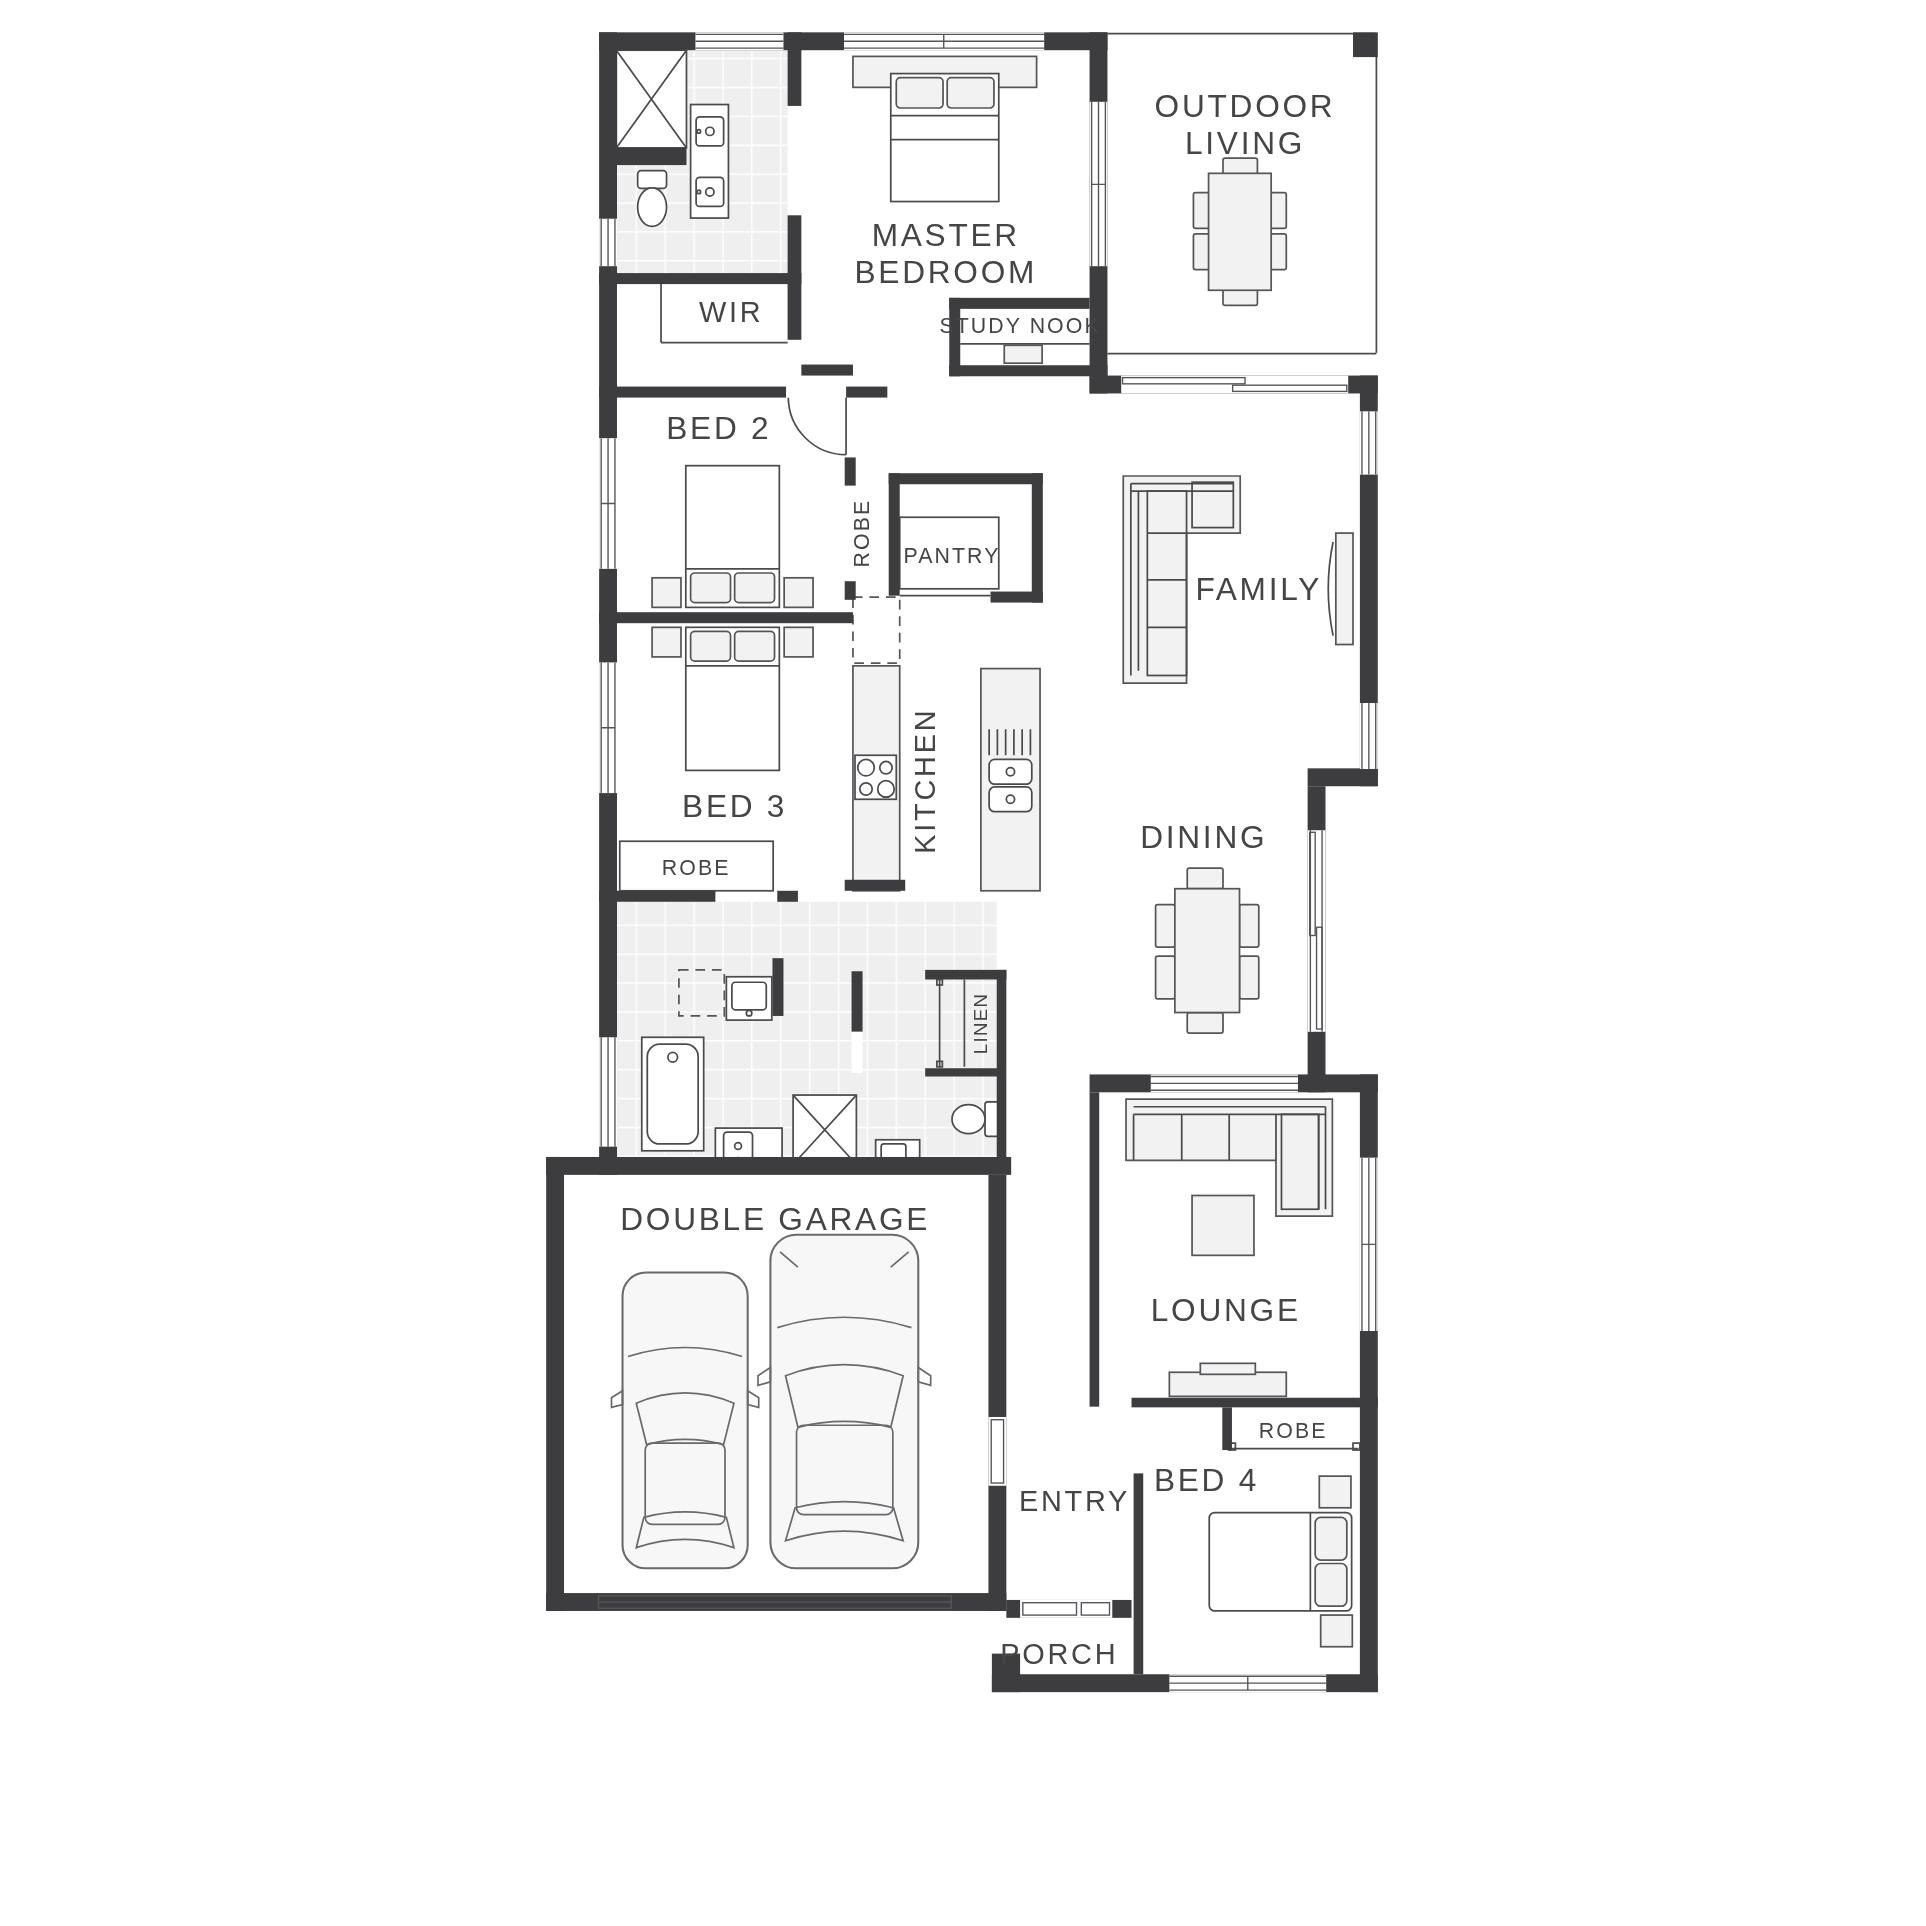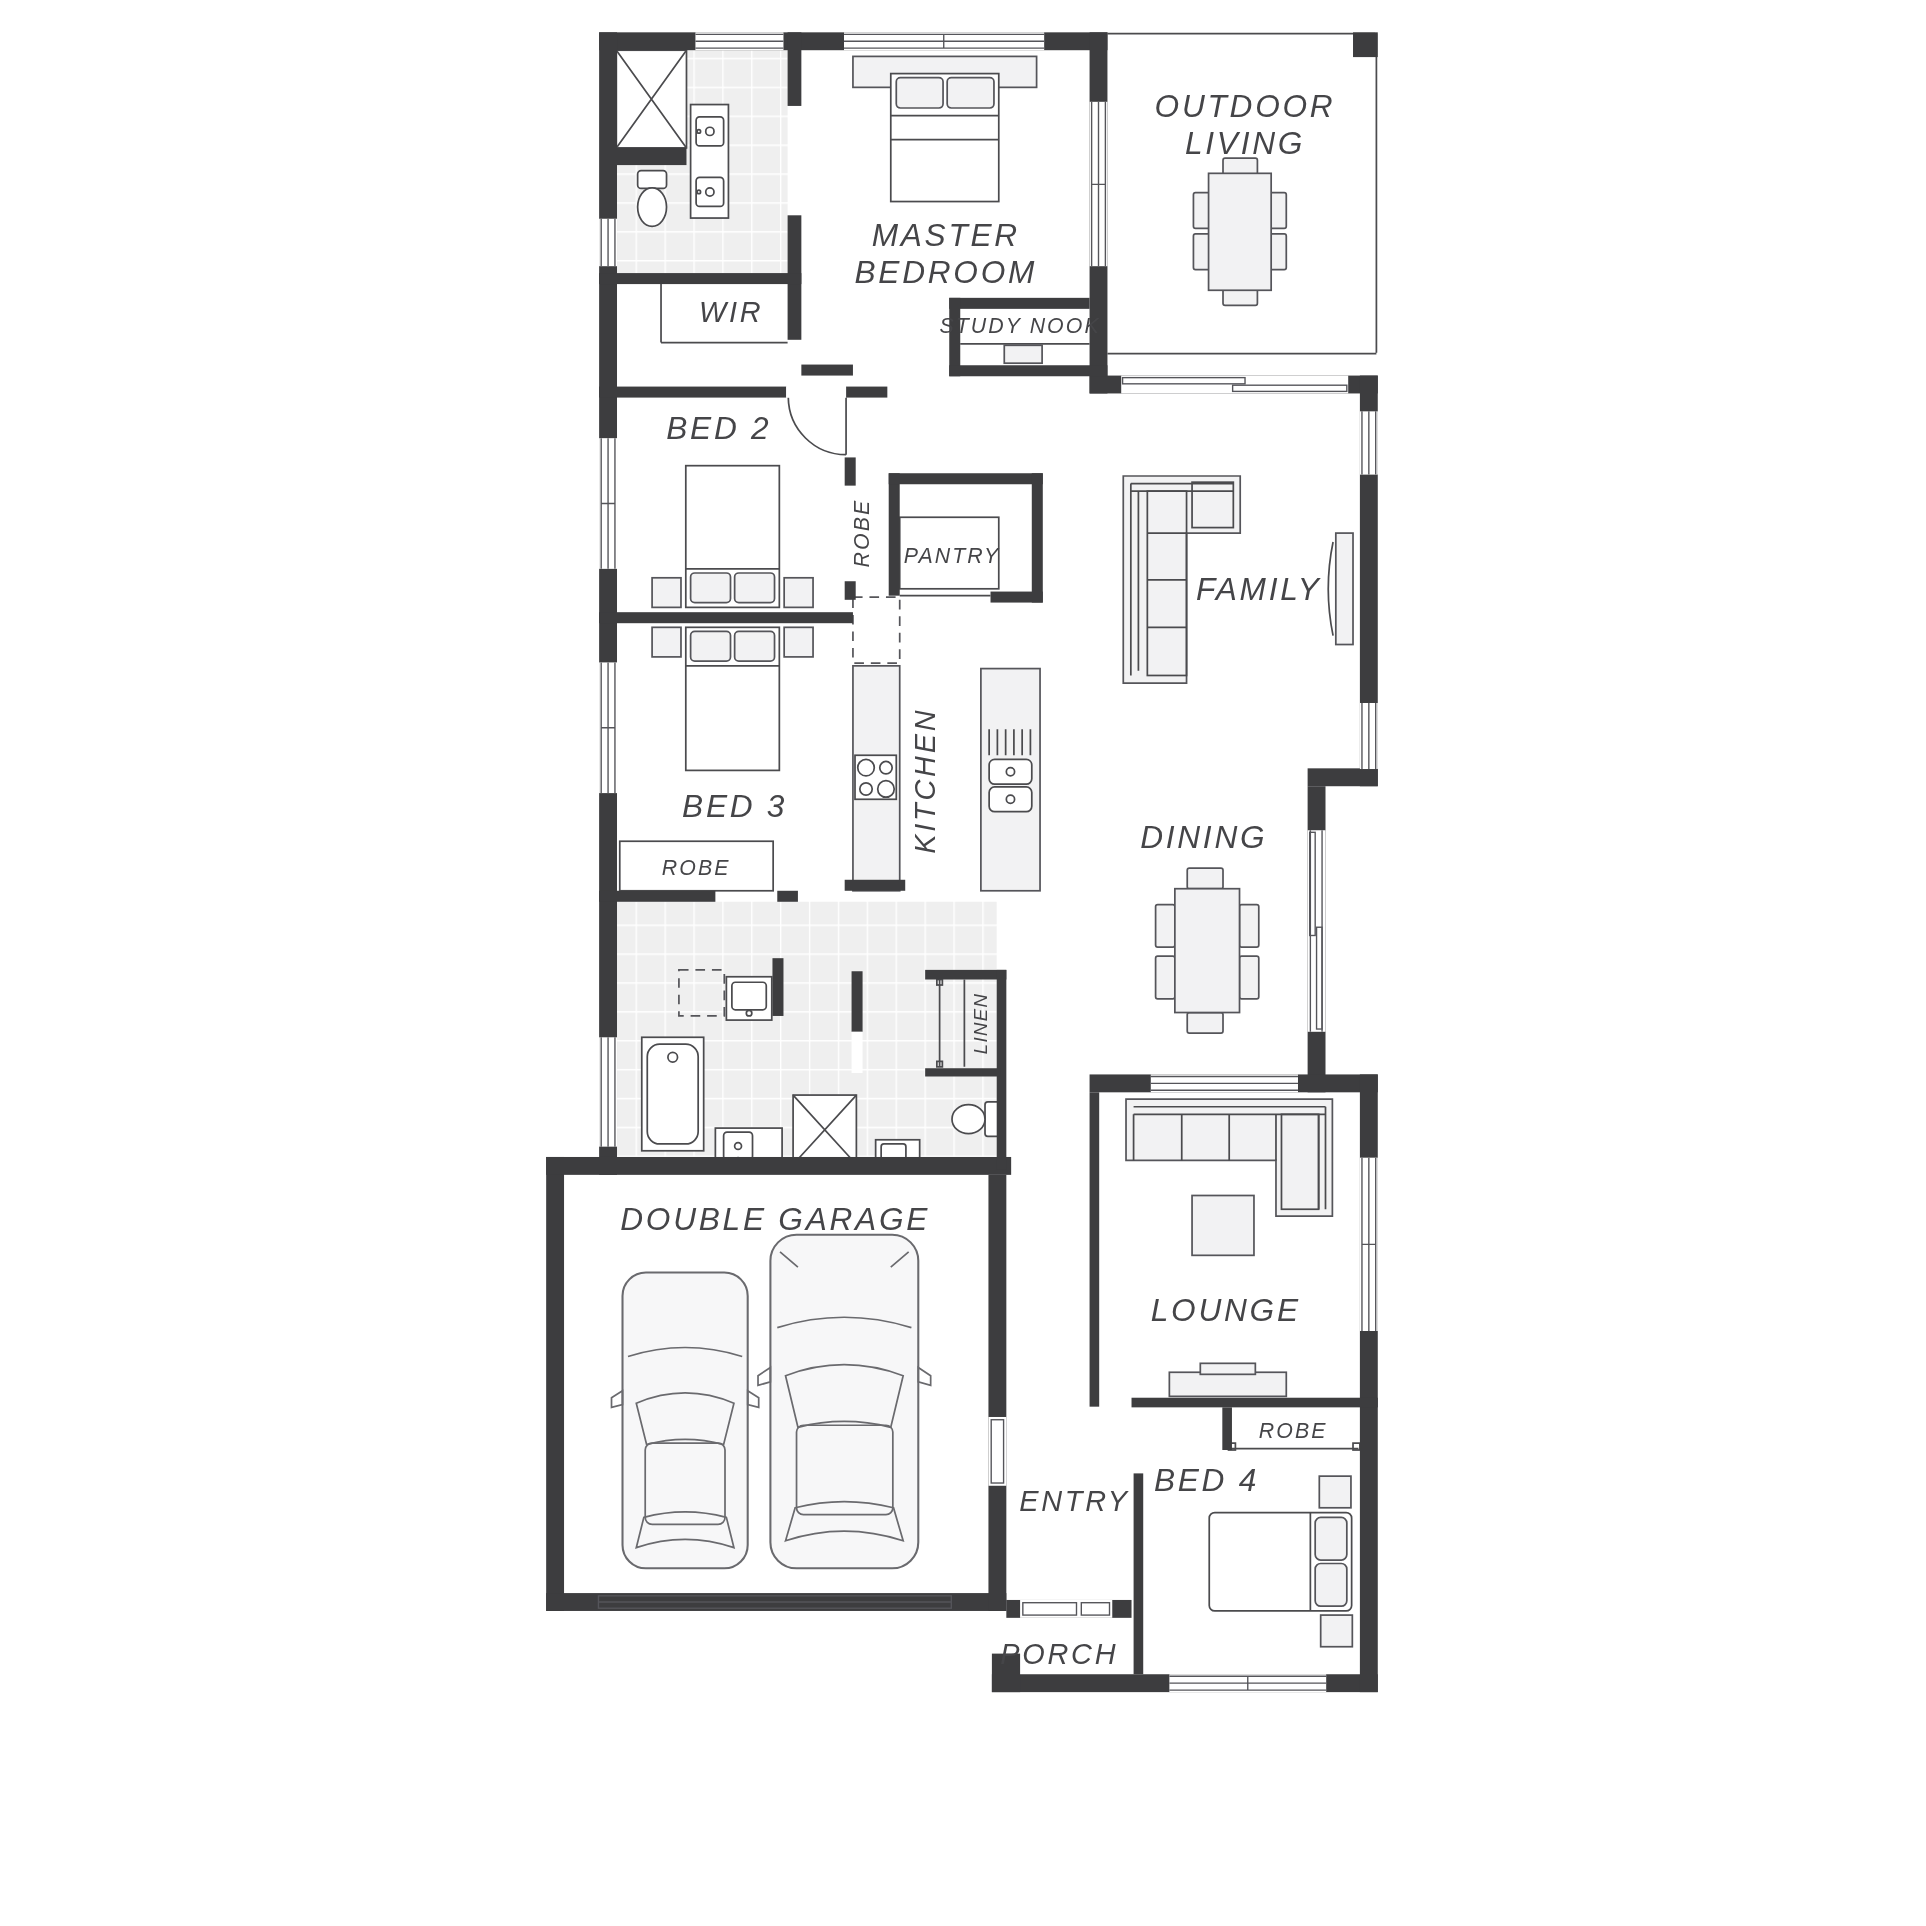--- a/index.html
+++ b/index.html
@@ -1,16 +1,16 @@
 <!DOCTYPE html>
 <html style="font-size:11px"><head>
 <meta charset="utf-8">
 <style>
   html,body{margin:0;padding:0;background:#ffffff;}
-  #canvas{width:1926px;height:1926px;position:relative;background:#ffffff;font-style:italic;}
+  #canvas{width:1926px;height:1926px;position:relative;background:#ffffff;}
   svg{display:block;}
   text{font-family:"Liberation Sans", sans-serif; fill:#454548;}
   .lbl-big{font-size:46px;letter-spacing:4px;}
   .lbl-med{font-size:42px;letter-spacing:4px;}
   .lbl-sm{font-size:31px;letter-spacing:3px;}
   .lbl-tiny{font-size:27px;letter-spacing:2px;}
   .wall{fill:#3d3d3f;stroke:none;}
   .furn{fill:#f2f2f3;stroke:#55555a;stroke-width:2.5;}
   .furnw{fill:#ffffff;stroke:#4b4b4e;stroke-width:2.5;}
   .thin{fill:none;stroke:#4b4b4e;stroke-width:2.5;}

